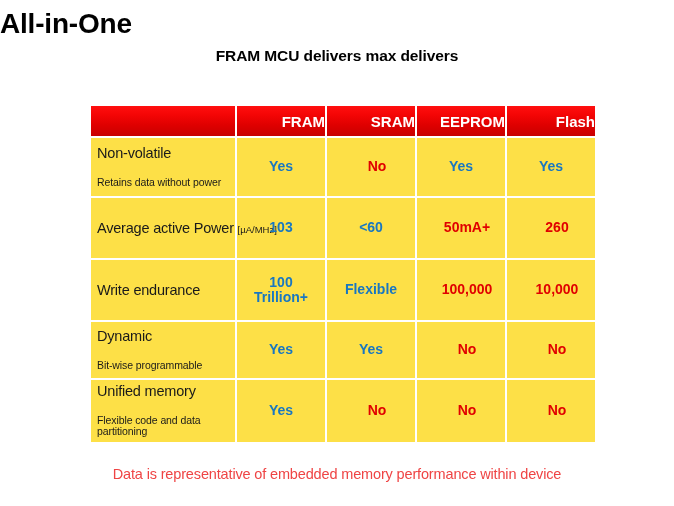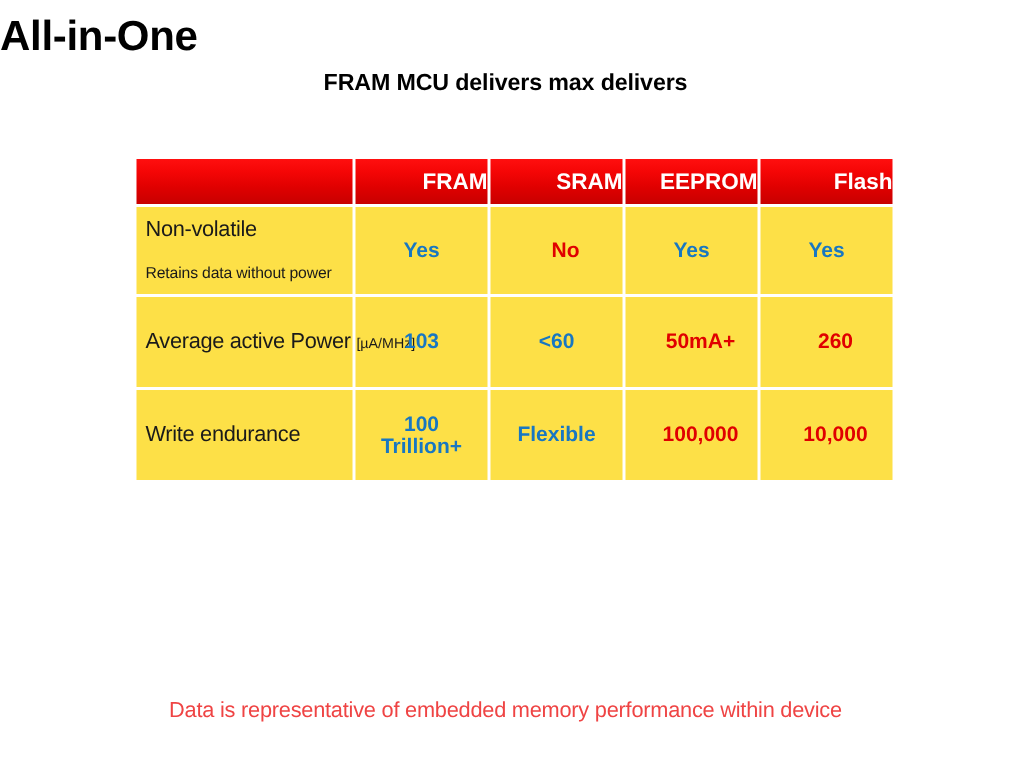--- a/index.html
+++ b/index.html
@@ -177,16 +177,36 @@
       </tr>
       <tr class="row-h4">
         <td class="label-cell">
           <span class="lbl-main">Write endurance</span>
         </td>
         <td class="value-cell v-blue">100<br>Trillion+</td>
         <td class="value-cell v-blue">Flexible</td>
         <td class="value-cell v-red">100,000</td>
         <td class="value-cell v-red">10,000</td>
       </tr>
+      <tr class="row-h5">
+        <td class="label-cell">
+          <span class="lbl-main">Dynamic</span>
+          <span class="lbl-sub">Bit-wise programmable</span>
+        </td>
+        <td class="value-cell v-blue">Yes</td>
+        <td class="value-cell v-blue">Yes</td>
+        <td class="value-cell v-red">No</td>
+        <td class="value-cell v-red">No</td>
+      </tr>
+      <tr class="row-h6">
+        <td class="label-cell">
+          <span class="lbl-main">Unified memory</span>
+          <span class="lbl-sub">Flexible code  and data partitioning</span>
+        </td>
+        <td class="value-cell v-blue">Yes</td>
+        <td class="value-cell v-red">No</td>
+        <td class="value-cell v-red">No</td>
+        <td class="value-cell v-red">No</td>
+      </tr>
     </tbody>
 </table>
 
 <div id="footnote">Data is representative of embedded memory performance within device</div>
 
 </body></html>

